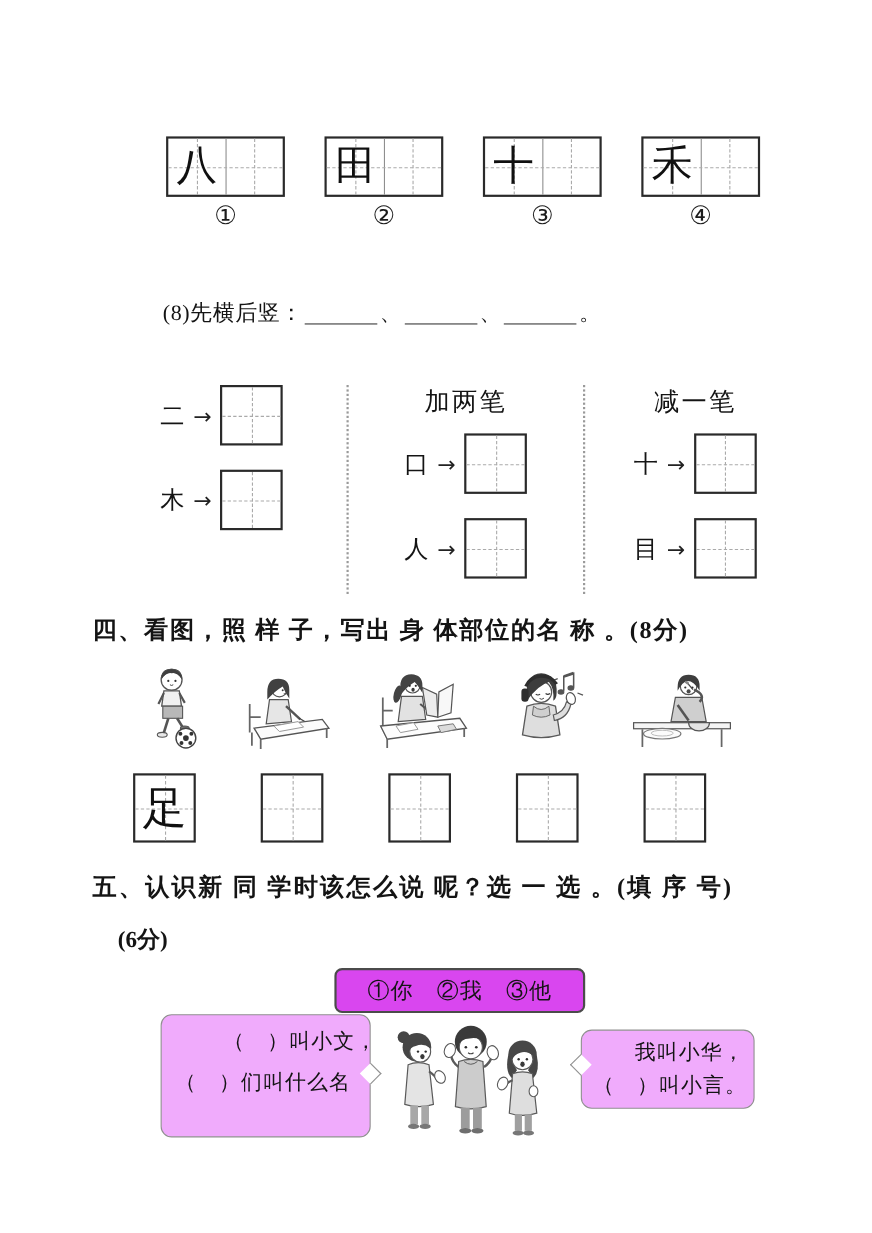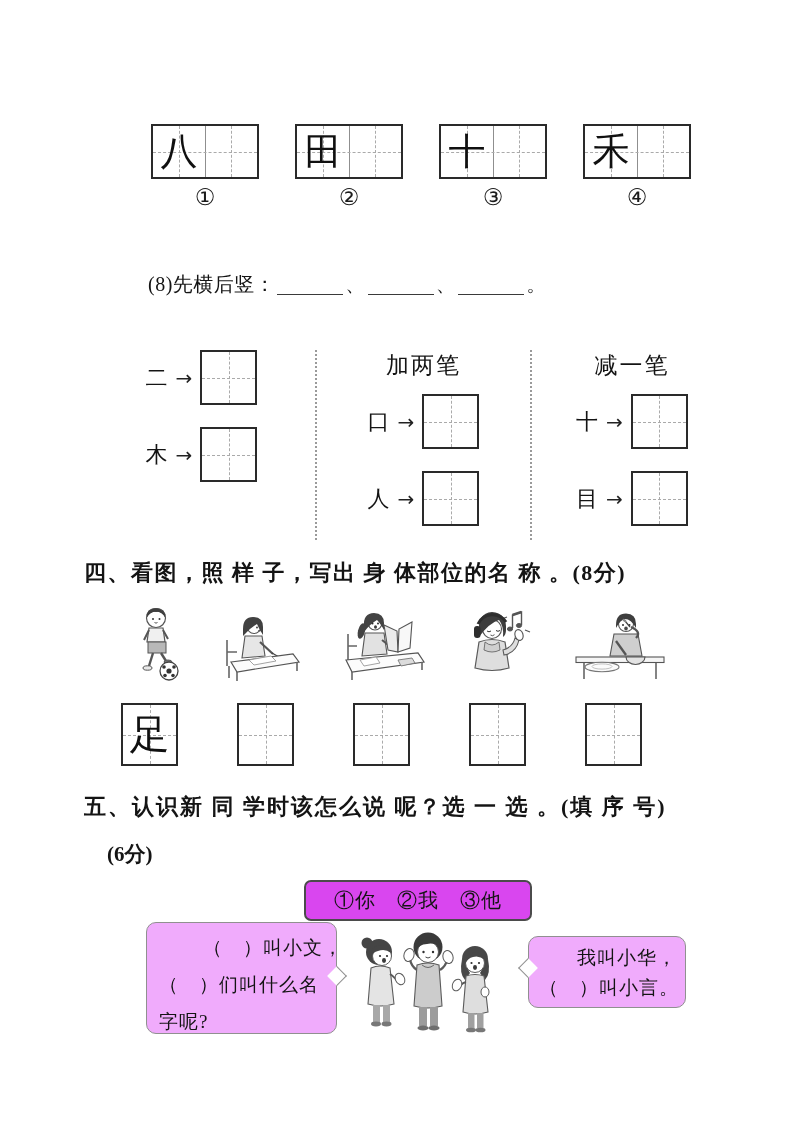--- a/index.html
+++ b/index.html
@@ -301,21 +301,20 @@
   <div class="abs hei" style="left:84px;top:792px;font-size:22px;letter-spacing:2px;white-space:pre;">五、认识新 同 学时该怎么说 呢？选 一 选 。(填 序 号)</div>
   <div class="abs hei" style="left:107px;top:840px;font-size:21px;">(6分)</div>
 
   <div class="abs options-box kai" style="left:304px;top:880px;">
     <span>①你　②我　③他</span>
   </div>
 
   <div class="abs bubble lb" style="left:146px;top:922px;">
     <div class="bline kai indent">（　）叫小文，</div>
     <div class="bline kai">（　）们叫什么名</div>
-    <div class="bline kai">字呢?</div>
     <i class="tail-r"></i>
   </div>
 
   <div class="abs" style="left:347px;top:928px;">
     <svg width="162" height="120" viewBox="0 0 162 120">
 
       <circle cx="20" cy="15" r="5.5" fill="#454545"></circle>
       <circle cx="32" cy="24" r="13" fill="#454545"></circle>
       <circle cx="35" cy="28" r="9.5" fill="#fff" stroke="#5a5a5a" stroke-width="1"></circle>
       <path d="M24,22 Q30,15 40,18 Q44,20 44,25 Q38,20 31,23 Q26,24 24,29 Z" fill="#454545"></path>

